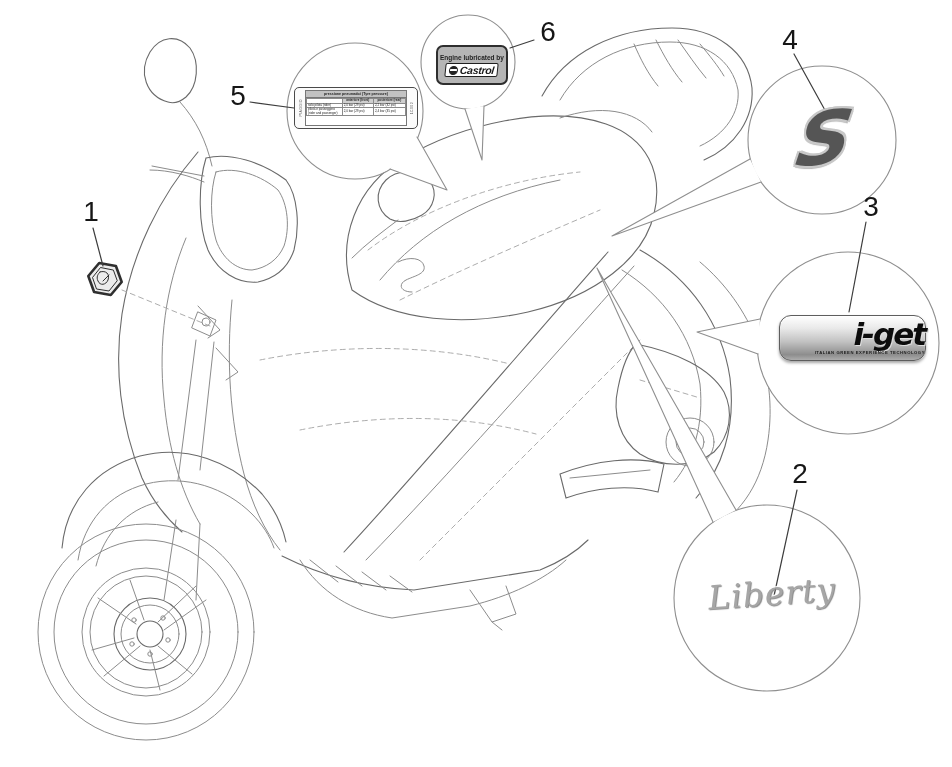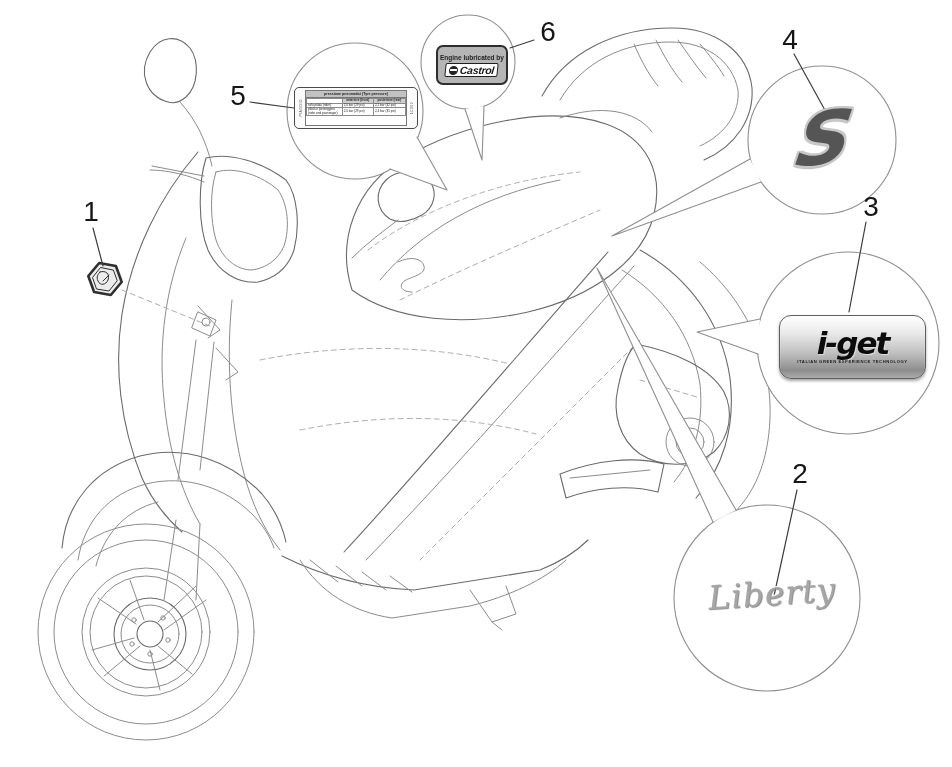--- a/index.html
+++ b/index.html
@@ -37,25 +37,25 @@
            border:2px solid #2e2e2e;border-radius:7px;display:flex;flex-direction:column;
            align-items:center;justify-content:center;gap:2px;z-index:2;box-sizing:border-box;}
   .castrol-top{font-size:6.5px;font-weight:bold;color:#1f1f1f;}
   .castrol-box{background:#fff;border:1.5px solid #1f1f1f;border-radius:2px;padding:0 3px;
                display:flex;align-items:center;gap:2px;transform:skewX(-6deg);}
   .castrol-icon{width:9px;height:9px;border-radius:50%;box-sizing:border-box;border:1px solid #1f1f1f;
                 background:linear-gradient(180deg,#222 0 34%,#fff 34% 56%,#222 56% 100%);}
   .castrol-word{font-size:10.5px;font-weight:bold;font-style:italic;color:#191919;letter-spacing:-.3px;}
 
   
-  .iget{position:absolute;left:779px;top:315px;width:147px;height:64px;border-radius:12px;
+  .iget{position:absolute;left:779px;top:315px;width:147px;height:46px;border-radius:12px;
         border:1px solid #5e5e5e;box-sizing:border-box;z-index:2;
         background:linear-gradient(180deg,#ffffff,#e9e9e9 28%,#c2c2c2 58%,#8d8d8d 88%,#adadad);
         box-shadow:0 2px 3px rgba(0,0,0,.35), inset 0 1px 1px #fff;
-        display:flex;flex-direction:column;align-items:center;justify-content:center;}
+        display:flex;flex-direction:column;align-items:flex-end;justify-content:center;}
   .iget-word{font-family:"DejaVu Sans",sans-serif;font-size:31px;font-weight:bold;font-style:italic;
              color:#0c0c0c;letter-spacing:-2px;line-height:.9;text-shadow:1px 1px 0 #ddd;}
   .iget-tag{font-size:4.2px;font-weight:bold;color:#1c1c1c;letter-spacing:.55px;margin-top:2px;}
 
   
   .s-emblem{position:absolute;left:782px;top:92px;width:86px;height:92px;display:flex;align-items:center;
             justify-content:center;font-family:"DejaVu Sans",sans-serif;font-size:74px;font-weight:bold;
             font-style:italic;color:#555;transform:skewX(-16deg) rotate(-8deg);z-index:2;
             text-shadow:-2px -2px 0 #c8c8c8,2px -2px 0 #c8c8c8,-2px 2px 0 #c8c8c8,2px 2px 0 #c8c8c8,
                         -2px 0 0 #c8c8c8,2px 0 0 #c8c8c8,0 -2px 0 #c8c8c8,0 3px 1px #b5b5b5;}

